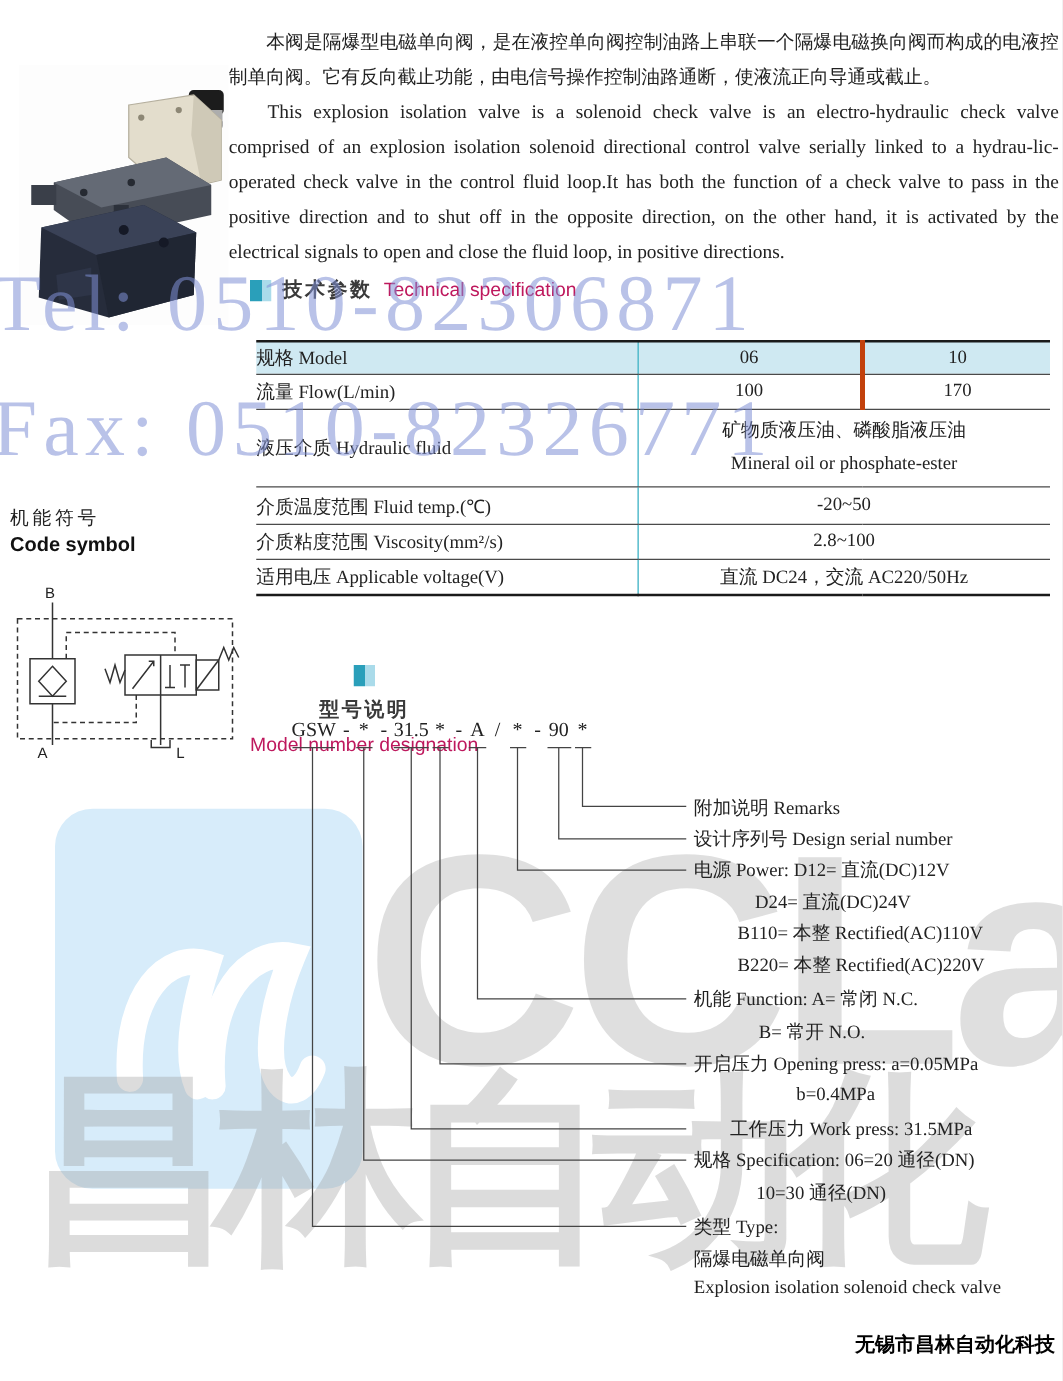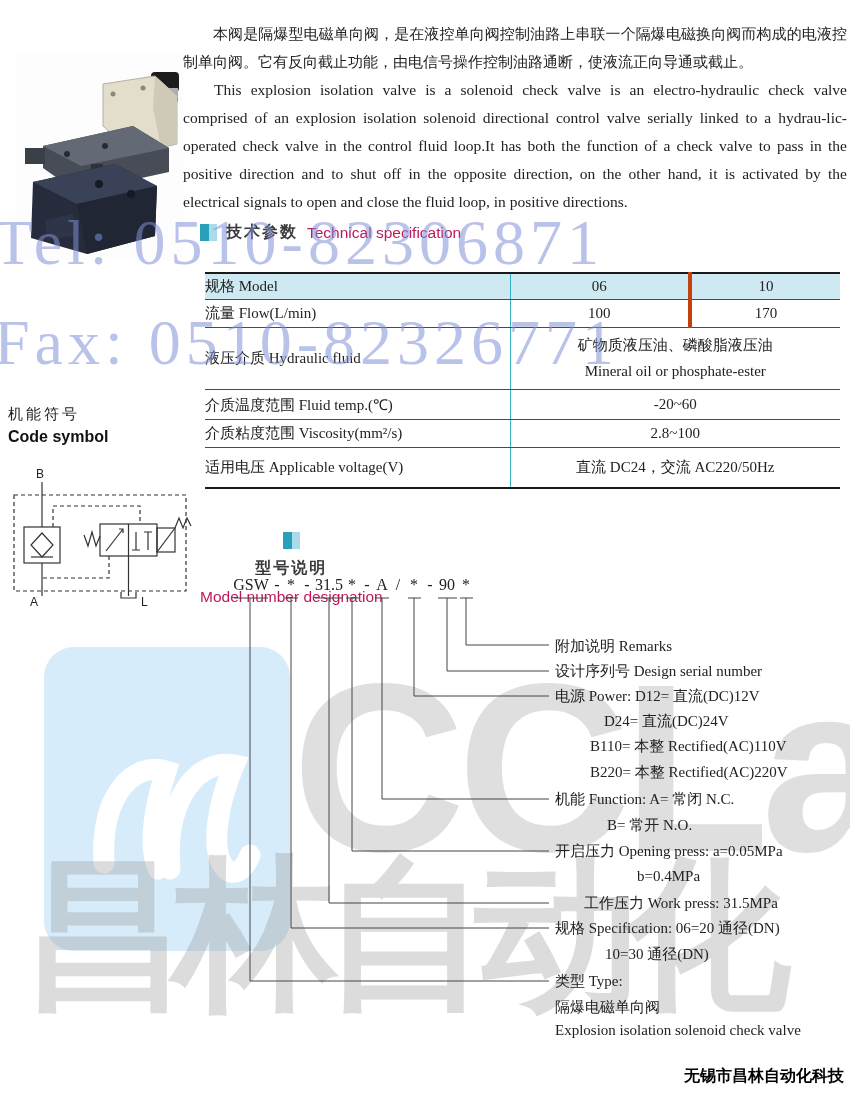--- a/index.html
+++ b/index.html
@@ -117,27 +117,27 @@
       </tr>
       <tr style="height:62px;margin-left:12px;">
         <td class="lbl">液压介质 Hydraulic fluid</td>
         <td class="val two-line" colspan="2">
           <div>矿物质液压油、磷酸脂液压油</div>
           <div>Mineral  oil  or  phosphate-ester</div>
         </td>
       </tr>
       <tr style="height:30px;margin-left:46px;">
         <td class="lbl">介质温度范围 Fluid  temp.(℃)</td>
-        <td class="val" colspan="2">-20~60</td>
+        <td class="val" colspan="2">-20~50</td>
       </tr>
       <tr style="height:28px;">
         <td class="lbl">介质粘度范围 Viscosity(mm²/s)</td>
         <td class="val" colspan="2">2.8~100</td>
       </tr>
-      <tr style="height:41px;">
+      <tr style="height:29px;">
         <td class="lbl">适用电压 Applicable  voltage(V)</td>
         <td class="val" colspan="2">直流 DC24，交流 AC220/50Hz</td>
       </tr>
     </tbody>
       </table>
   </div>
 
   <div class="abs codesym-zh" style="left:8px;top:405px;">机能符号</div>
   <div class="abs codesym-en" style="left:8px;top:428px;">Code symbol</div>
 

